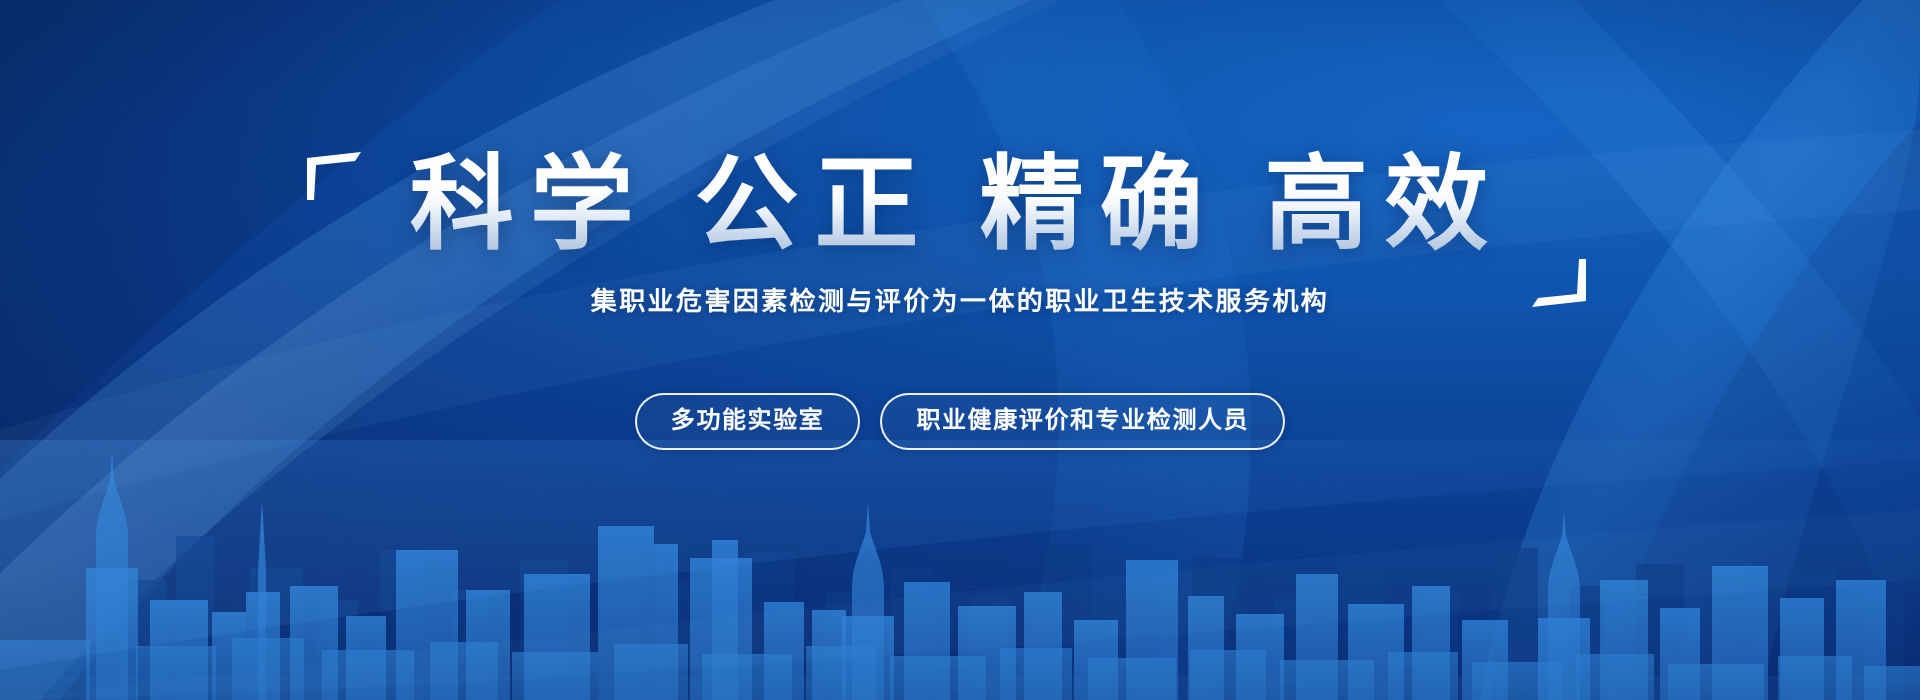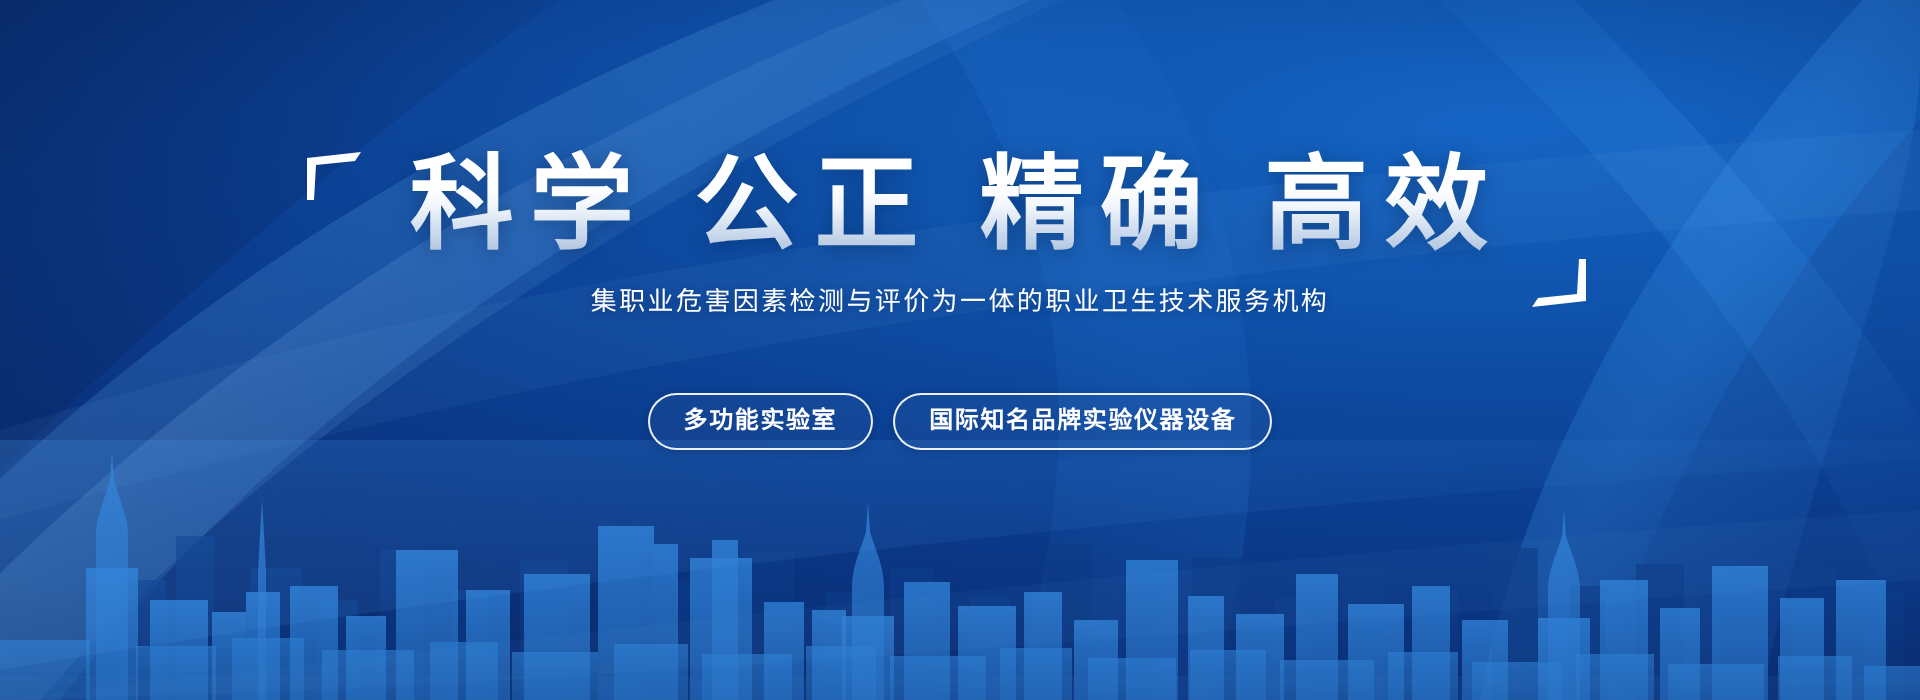--- a/index.html
+++ b/index.html
@@ -87,21 +87,21 @@
     z-index: 7;
   }
   .bracket svg { display: block; width: 100%; height: 100%; }
 
   .bracket-open  { left: 305px;  top: 150px; }
   .bracket-close { left: 1530px; top: 257px; }
 
   .subtitle {
     margin-top: 22px;
     font-size: 26px;
-    font-weight: 400;
+    font-weight: 700;
     letter-spacing: 2.4px;
     color: #ffffff;
     white-space: nowrap;
     text-shadow: 0 2px 8px rgba(3,22,62,0.35);
   }
 
   .pill-row {
     margin-top: 76px;
     display: flex;
     gap: 20px;
@@ -319,21 +319,21 @@
   <div class="content">
 
     <div class="title-row">
       <div class="title-main">科学 公正 精确 高效</div>
     </div>
 
     <div class="subtitle">集职业危害因素检测与评价为一体的职业卫生技术服务机构</div>
 
     <div class="pill-row">
       <div class="pill">多功能实验室</div>
-      <div class="pill">国际知名品牌实验仪器设备</div>
+      <div class="pill">职业健康评价和专业检测人员</div>
     </div>
 
   </div>
 
   <div class="bracket bracket-open">
     <svg viewBox="0 0 58 52">
       <path d="M2,50 L2,8 L56,2 L50,11 L11,15 L9,50 Z" fill="#ffffff"></path>
     </svg>
   </div>
   <div class="bracket bracket-close">

